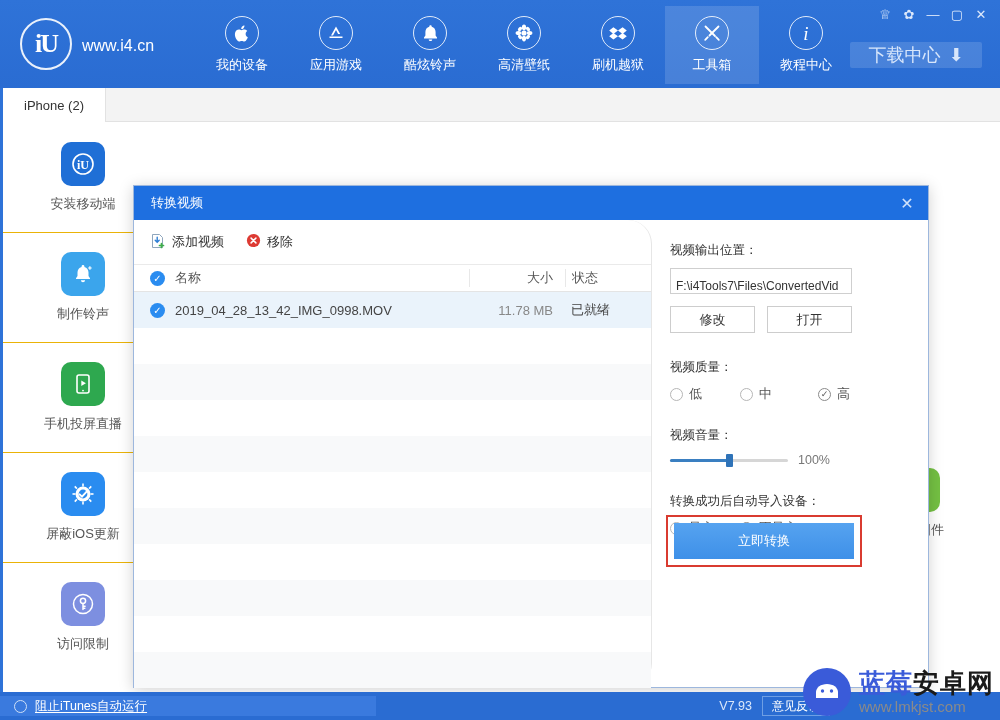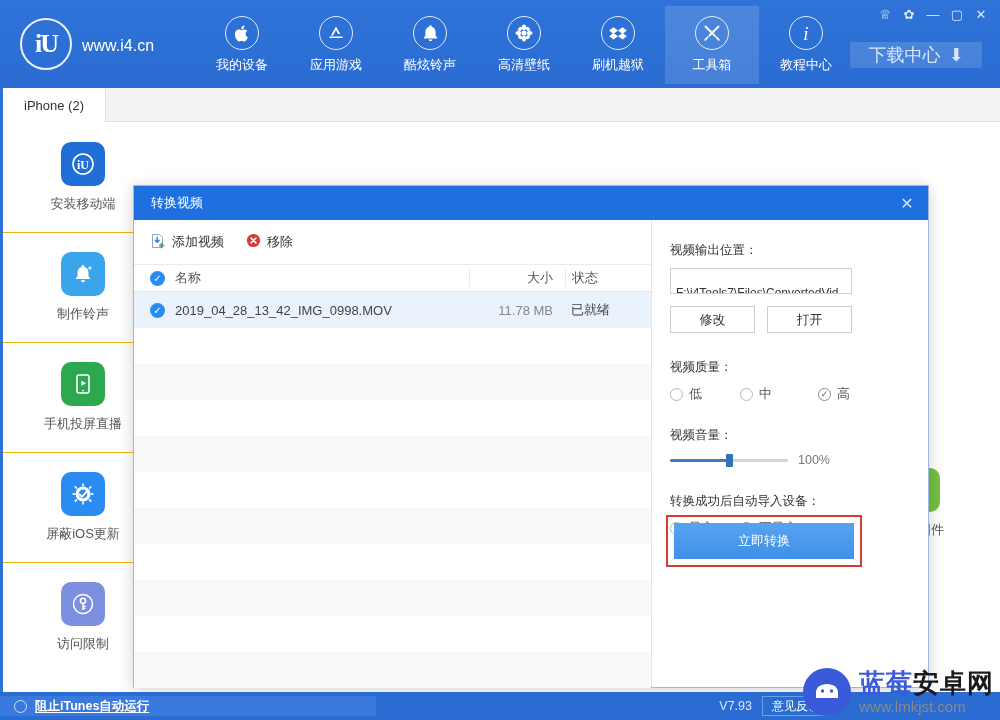--- a/index.html
+++ b/index.html
@@ -133,21 +133,21 @@
     padding-left: 17px;
     color: #fff; font-size: 13px;
     position: relative;
   }
   .modal-close {
     position: absolute; right: 0; top: 0; width: 42px; height: 34px;
     display:flex; align-items:center; justify-content:center;
     color:#cfe2fb; font-size:16px; cursor:pointer;
   }
   .modal-body { position:absolute; left:0; top:34px; width:738px; height:467px; display:flex; }
-  .leftpane { width: 518px; height: 467px; border-right: 1px solid #e6e6e6; position:relative; background:#fff;}
+  .leftpane { width: 518px; height: 467px; border-right: 1px solid #e6e6e6; position:relative; background:#fff;border-radius:24px;}
   .rightpane { width: 220px; height: 467px; position: relative; background:#fff; }
 
   .dlg-toolbar {
     height: 44px; display: flex; align-items: center; padding-left: 16px; gap: 22px;
   }
   .tbtn { display:flex; align-items:center; gap:6px; font-size:13px; color:#333; cursor:pointer;}
   .listhead {
     height: 28px; border-top:1px solid #eaeaea; border-bottom: 1px solid #e4e4e4;
     display:flex; align-items:center; font-size:13px; color:#555;
     background:#fff;
@@ -167,21 +167,21 @@
   .row.sel { background:#eaf3fb; }
   .row.stripe { background:#f8f9fa; }
   .row .col-size { color:#888; border-left:none;}
   .row .col-status { border-left:none; }
 
   
   .rp { padding: 22px 20px 0 18px; }
   .lbl { font-size: 12.5px; color:#333; margin-bottom: 9px; }
   .txtin {
     width: 182px; height: 26px; border:1px solid #cfcfcf; background:#fff;
-    font-size:12px; color:#333; padding: 12px 5px; line-height: 24px;
+    font-size:12px; color:#333; padding: 5px 5px; line-height: 24px;
     white-space: nowrap; overflow: hidden;
   }
   .btnrow { display:flex; gap:12px; margin-top: 12px; }
   .sbtn {
     width: 85px; height: 27px; border:1px solid #cdcdcd; background:#fff;
     font-size:13px; color:#333; display:flex;align-items:center;justify-content:center;
     cursor:pointer;
   }
   .radiorow { display:flex; align-items:center; margin-top: 8px; }
   .radio { display:flex; align-items:center; gap:6px; font-size:13px; color:#555; cursor:pointer;}
@@ -209,21 +209,21 @@
   }
 
   
   .bottombar {
     position:absolute; left:0; bottom:0; width:1000px; height:28px;
     background:#2a6cd2;
     display:flex; align-items:center;
   }
   .bb-left {
     width: 376px; height:20px; background:#3a7ade;
-    display:flex; align-items:center; gap:8px; padding-left:14px;font-weight:bold;
+    display:flex; align-items:center; gap:8px; padding-left:14px;
   }
   .bb-circ { width:13px;height:13px;border-radius:50%;border:1px solid #cfe0f7;}
   .bb-text { color:#fff; font-size:12.5px; text-decoration: underline; text-underline-offset: 2px;}
   .bb-right { flex:1; display:flex; align-items:center; justify-content:flex-end; gap:10px; padding-right: 170px;}
   .ver { color:#dbe8fa; font-size:12.5px; }
   .fb {
     height:20px; padding:0 9px; border:1px solid #6e9fe4; color:#fff; font-size:12px;
     display:flex;align-items:center; cursor:pointer;
   }
 

